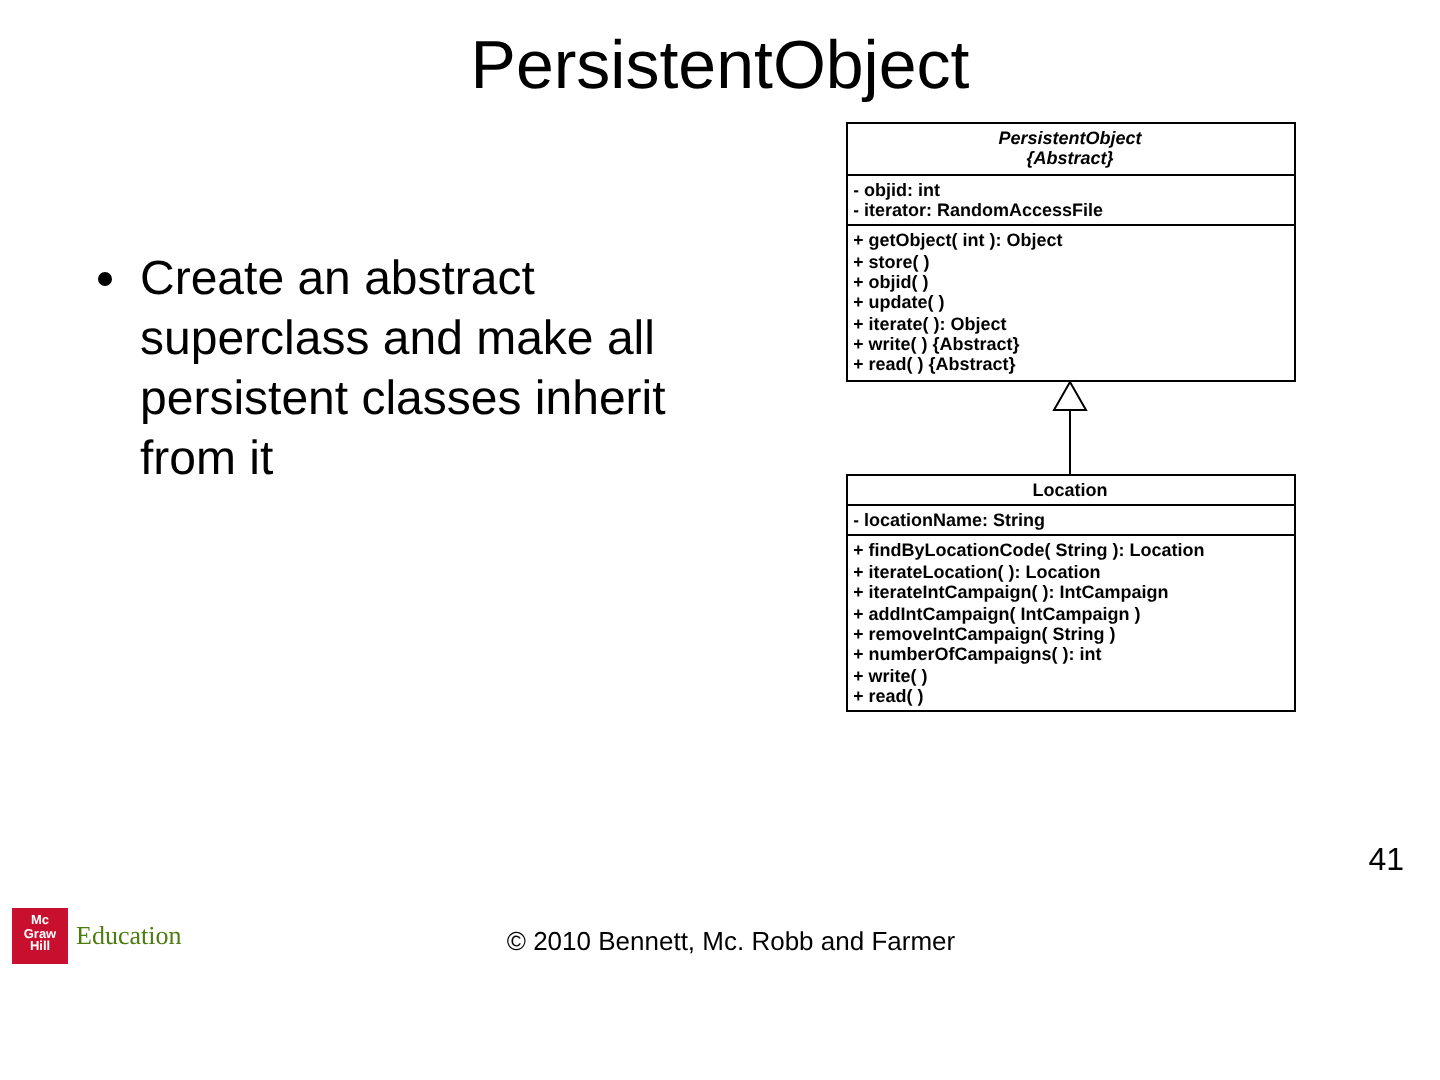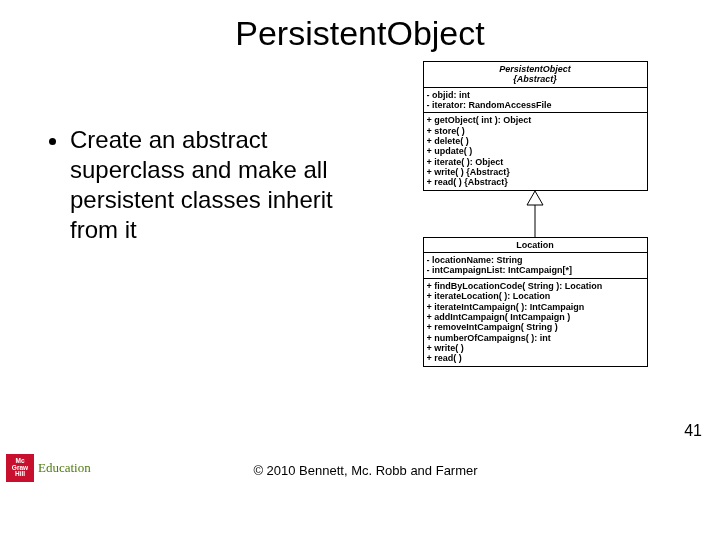--- a/index.html
+++ b/index.html
@@ -132,42 +132,41 @@
           <div class="ital">PersistentObject</div>
           <div class="ital">{Abstract}</div>
         </div>
         <div class="uml-section">
           <div>- objid: int</div>
           <div>- iterator: RandomAccessFile</div>
         </div>
         <div class="uml-section">
           <div>+ getObject( int ): Object</div>
           <div>+ store( )</div>
-          <div>+ delete( )</div>
+          <div>+ objid( )</div>
           <div>+ update( )</div>
           <div>+ iterate( ): Object</div>
           <div class="ital">+ write( ) {Abstract}</div>
           <div class="ital">+ read( ) {Abstract}</div>
         </div>
       </div>
 
       <div class="inherit-connector">
         <svg width="18" height="46" viewBox="0 0 18 46">
           <polygon points="9,0 17,14 1,14" fill="#fff" stroke="#000" stroke-width="1"></polygon>
           <line x1="9" y1="14" x2="9" y2="46" stroke="#000" stroke-width="1"></line>
         </svg>
       </div>
 
       <div class="uml-class">
         <div class="uml-name">
           <div>Location</div>
         </div>
         <div class="uml-section">
           <div>- locationName: String</div>
-          <div>- intCampaignList: IntCampaign[*]</div>
         </div>
         <div class="uml-section">
           <div>+ findByLocationCode( String ): Location</div>
           <div>+ iterateLocation( ): Location</div>
           <div>+ iterateIntCampaign( ): IntCampaign</div>
           <div>+ addIntCampaign( IntCampaign )</div>
           <div>+ removeIntCampaign( String )</div>
           <div>+ numberOfCampaigns( ): int</div>
           <div>+ write( )</div>
           <div>+ read( )</div>

